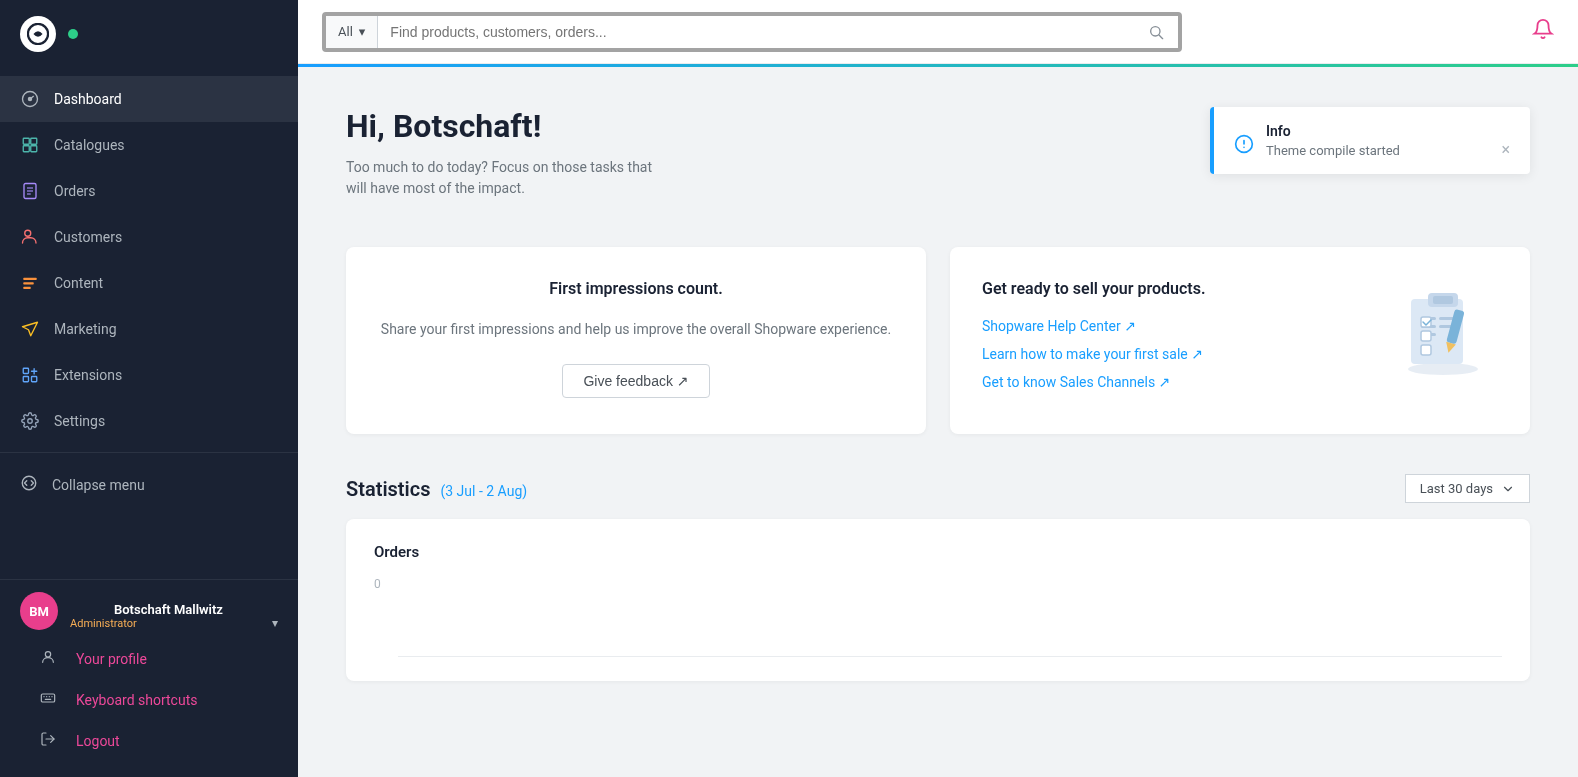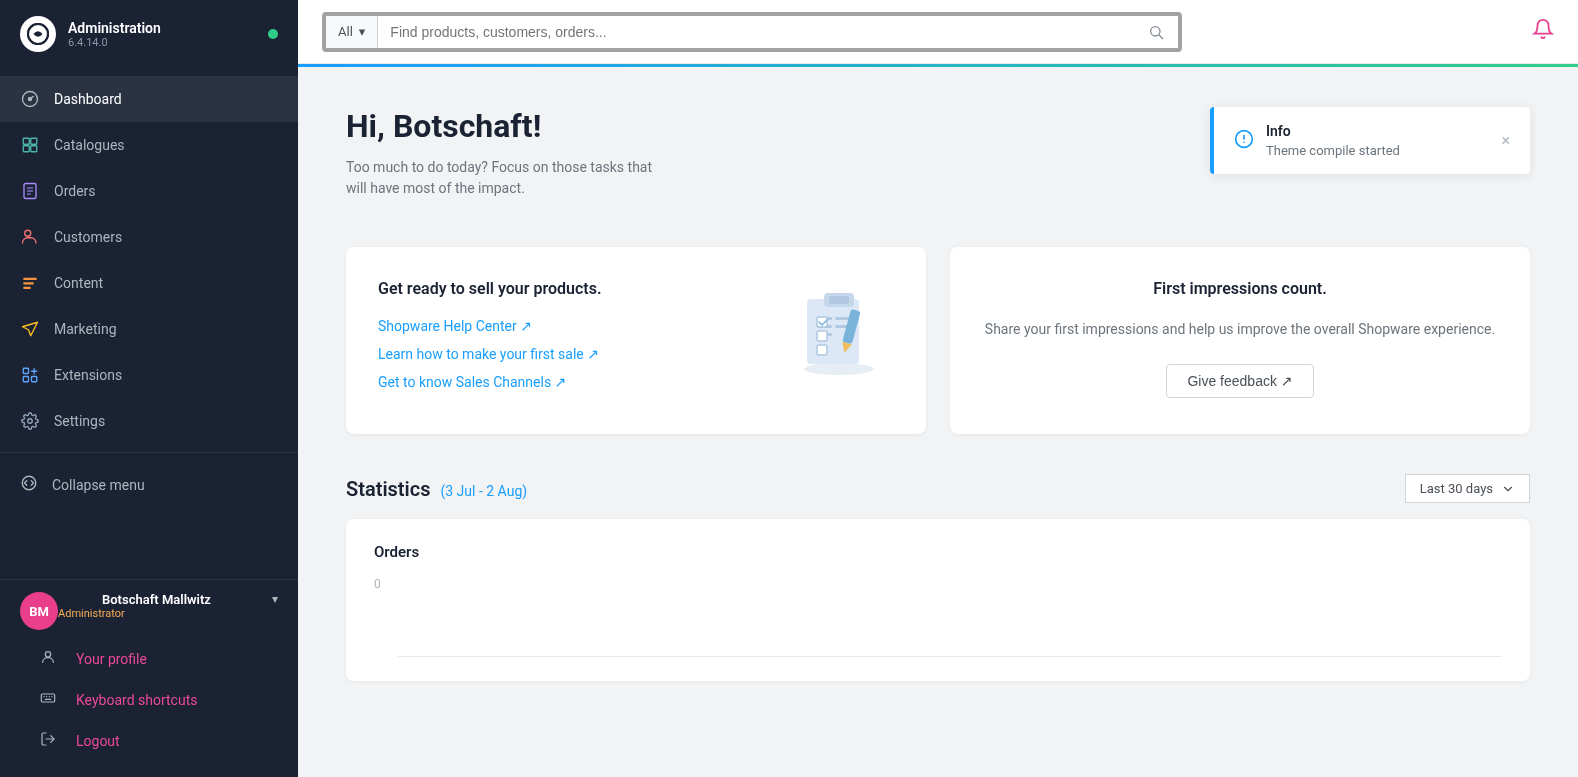--- a/index.html
+++ b/index.html
@@ -78,21 +78,22 @@
       color: #adb5bd;
       font-size: 14px;
     }
 
     .sidebar-user-section {
       border-top: 1px solid rgba(255,255,255,0.08);
       padding: 12px 20px;
     }
     .sidebar-user {
       display: flex;
-      align-items: flex-start;
+      align-items: flex-end;
+      gap: 12px;
       cursor: pointer;
       margin-bottom: 4px;
     }
     .user-avatar {
       width: 38px;
       height: 38px;
       border-radius: 50%;
       background: #e83e8c;
       display: flex;
       align-items: center;
@@ -227,21 +228,21 @@
     
     .info-notification {
       position: absolute;
       right: 0;
       top: 0;
       background: #fff;
       border-left: 4px solid #189eff;
       border-radius: 4px;
       padding: 16px 20px;
       display: flex;
-      align-items: center;
+      align-items: flex-end;
       gap: 12px;
       box-shadow: 0 2px 12px rgba(0,0,0,0.08);
       min-width: 320px;
     }
     .info-icon {
       color: #189eff;
       font-size: 18px;
       margin-top: 1px;
     }
     .info-text-block { flex: 1; }
@@ -379,24 +380,20 @@
 <body>
 
 <aside class="sidebar">
 
   <div class="sidebar-header">
     <div class="sidebar-logo">
       <svg width="22" height="22" viewBox="0 0 24 24" fill="none">
         <circle cx="12" cy="12" r="11" stroke="#1a2233" stroke-width="2.5"></circle>
         <path d="M7 12 Q12 6 17 12 Q12 18 7 12Z" fill="#1a2233"></path>
       </svg>
-    </div>
-    <div class="sidebar-title-block">
-      <div class="sidebar-app-name">Administration</div>
-      <div class="sidebar-version">6.4.14.0</div>
     </div>
     <div class="sidebar-status-dot"></div>
   </div>
 
   <nav class="sidebar-nav">
 
     <div class="sidebar-nav-item active">
       <span class="nav-icon">
         <svg width="18" height="18" viewBox="0 0 24 24" fill="none">
           <circle cx="12" cy="12" r="10" stroke="#adb5bd" stroke-width="1.8"></circle>
@@ -592,20 +589,28 @@
         <div class="info-text-block">
           <div class="info-title">Info</div>
           <div class="info-msg">Theme compile started</div>
         </div>
         <span class="info-close">×</span>
       </div>
     </div>
 
     <div class="cards-section">
 
+      <div class="card card-right">
+        <div class="card-title">First impressions count.</div>
+        <p class="card-desc">Share your first impressions and help us improve the overall Shopware experience.</p>
+        <button class="give-feedback-btn">
+          <span>Give feedback ↗</span>
+        </button>
+      </div>
+
       <div class="card">
         <div class="card-left">
           <div class="card-links">
             <div class="card-title">Get ready to sell your products.</div>
             <a class="card-link">Shopware Help Center ↗</a>
             <a class="card-link">Learn how to make your first sale ↗</a>
             <a class="card-link">Get to know Sales Channels ↗</a>
           </div>
           <div class="card-illustration">
 
@@ -628,28 +633,20 @@
               <rect x="28" y="52" width="10" height="10" rx="2" fill="#fff" stroke="#b0c8e0" stroke-width="1.5"></rect>
               <rect x="28" y="66" width="10" height="10" rx="2" fill="#fff" stroke="#b0c8e0" stroke-width="1.5"></rect>
 
               <path d="M30 43 l3 3 5-5" stroke="#7ab3d9" stroke-width="1.5" stroke-linecap="round" stroke-linejoin="round"></path>
 
               <rect x="62" y="30" width="10" height="34" rx="3" fill="#7ab3d9" transform="rotate(15 62 30)"></rect>
               <polygon points="62,64 72,64 67,74" fill="#f0c060" transform="rotate(15 62 30)"></polygon>
             </svg>
           </div>
         </div>
-      </div>
-
-      <div class="card card-right">
-        <div class="card-title">First impressions count.</div>
-        <p class="card-desc">Share your first impressions and help us improve the overall Shopware experience.</p>
-        <button class="give-feedback-btn">
-          <span>Give feedback ↗</span>
-        </button>
       </div>
     </div>
 
     <div class="stats-section">
       <div class="stats-header">
         <div>
           <span class="stats-title">Statistics</span>
           <span class="stats-date">(3 Jul - 2 Aug)</span>
         </div>
         <div class="stats-period-select">

